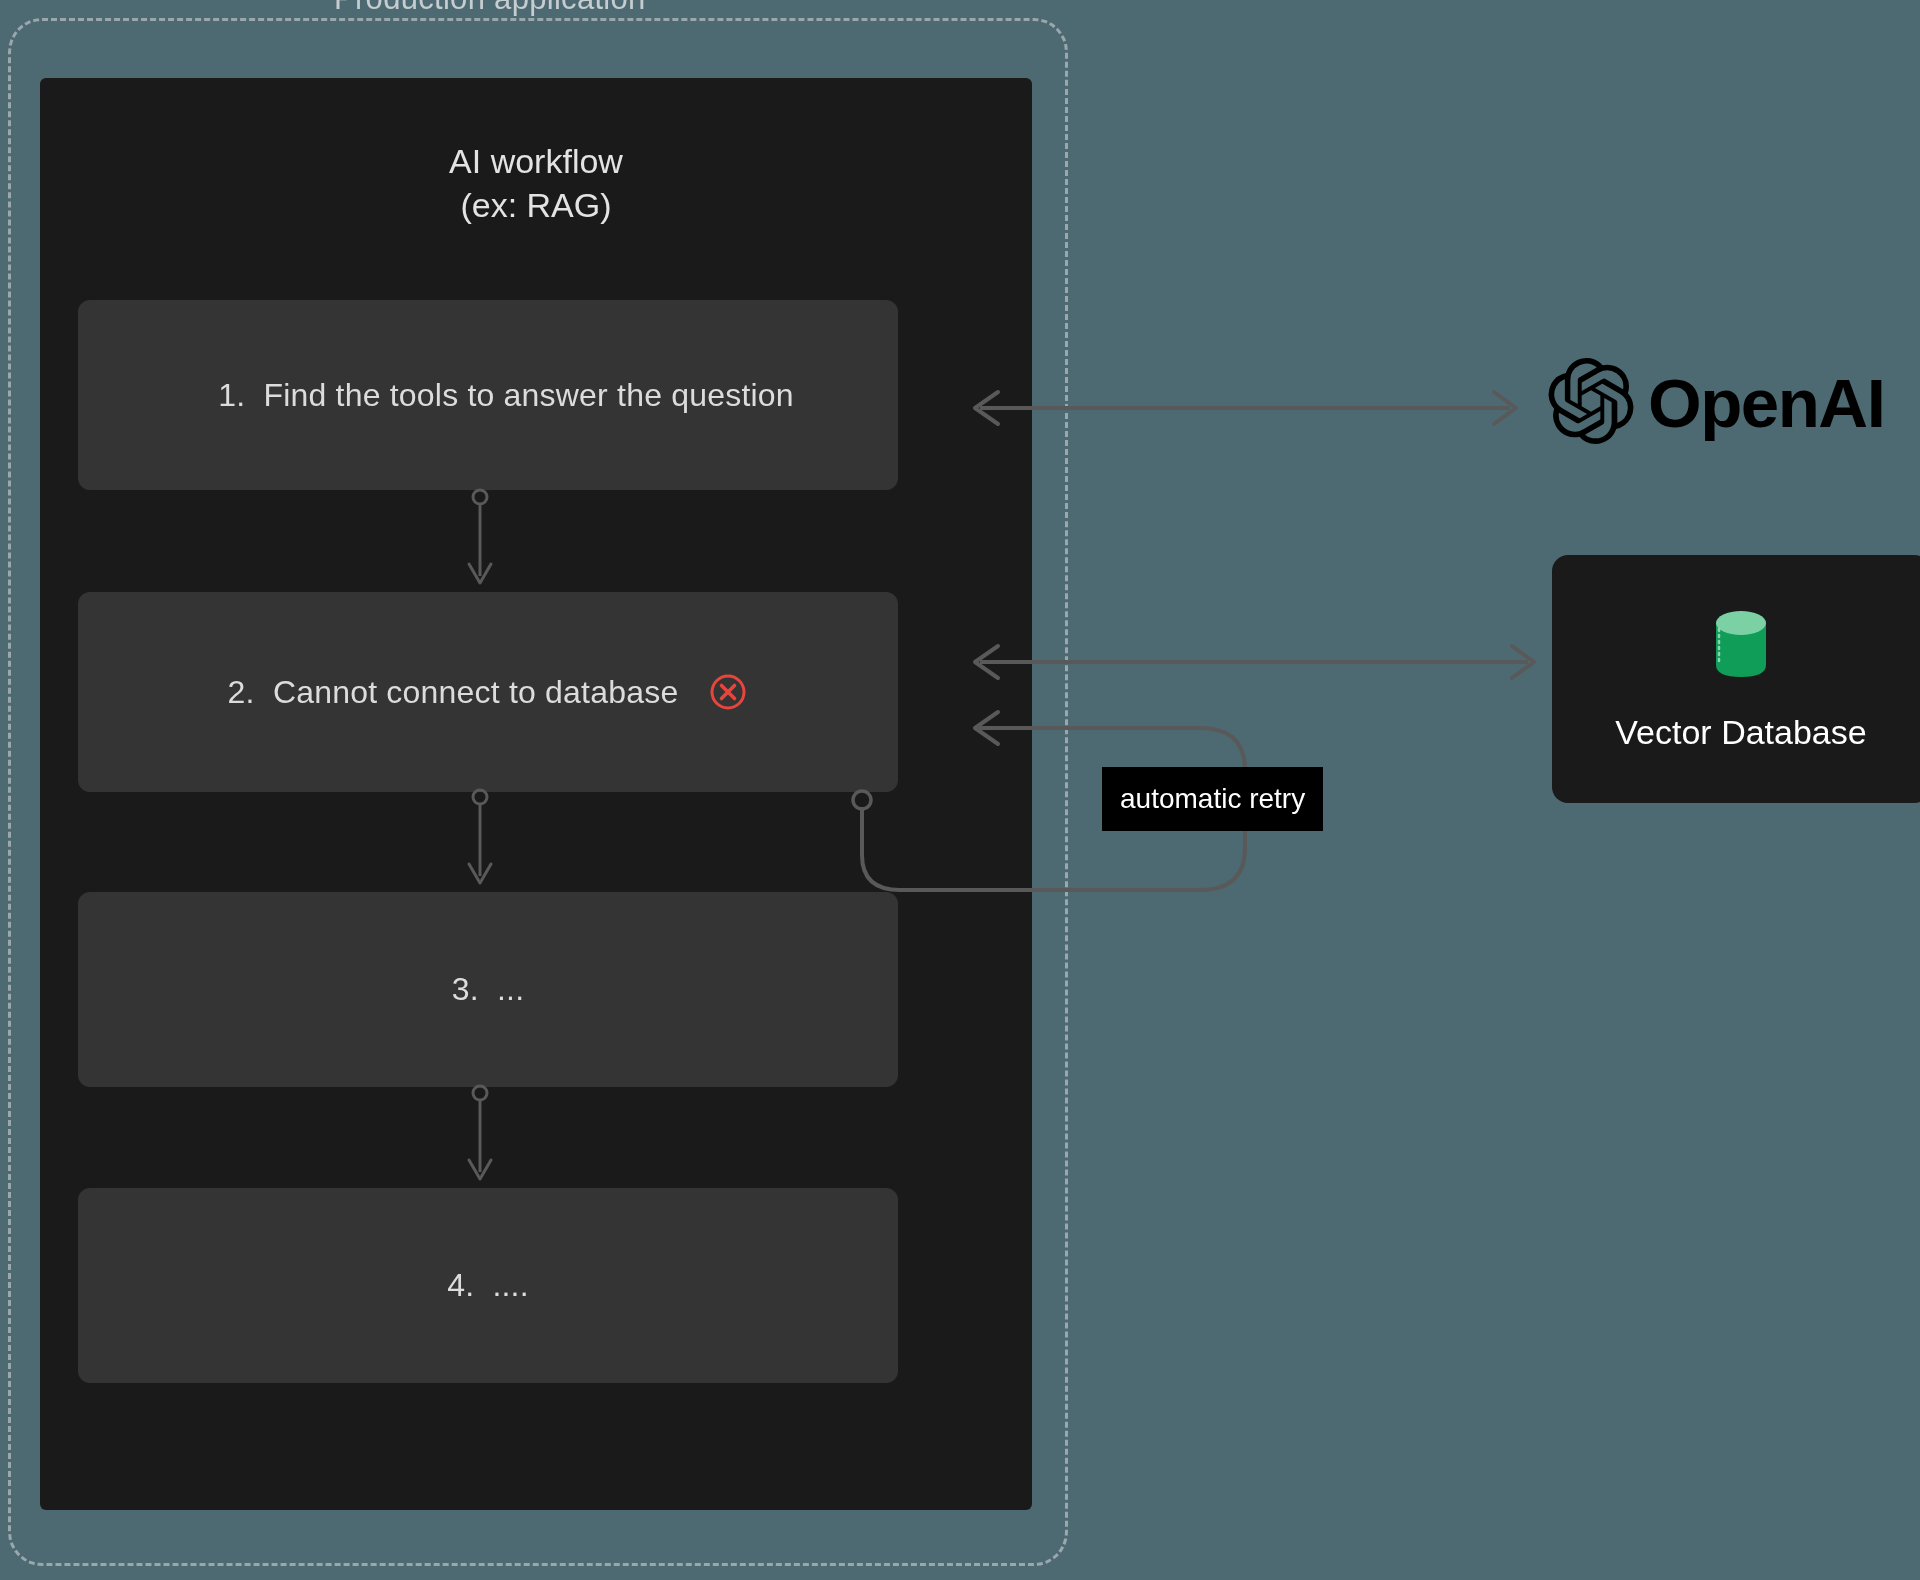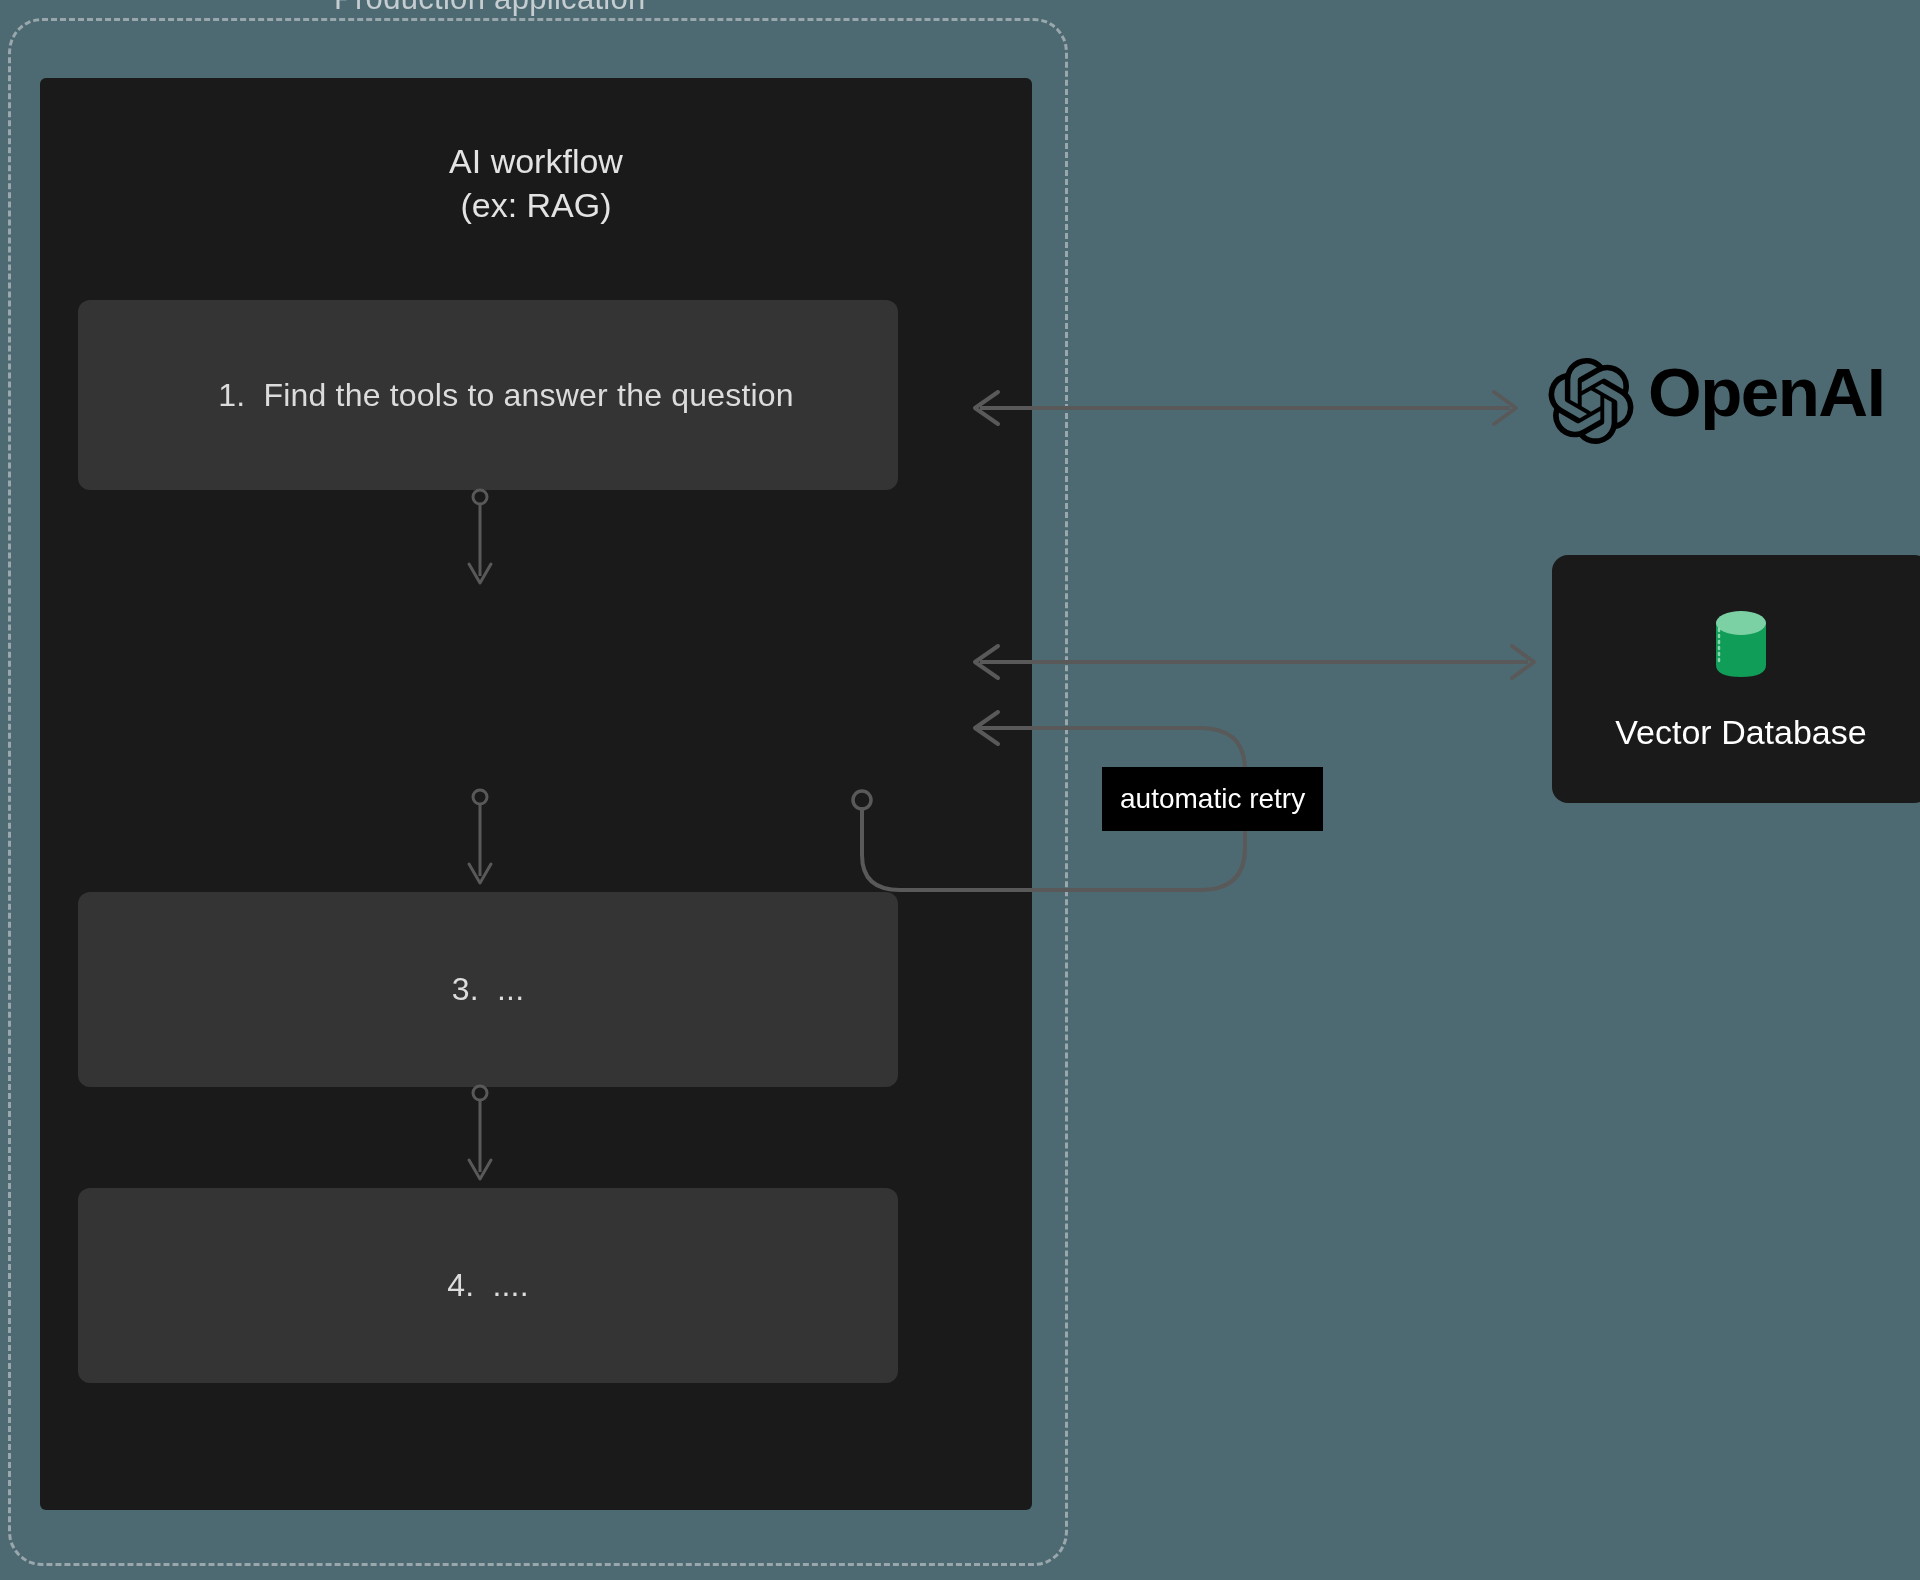--- a/index.html
+++ b/index.html
@@ -97,20 +97,21 @@
   #conn-1-2 { top: 488px; }
   #conn-2-3 { top: 788px; }
   #conn-3-4 { top: 1084px; }
 
   
   #openai-node {
     position: absolute;
     left: 1548px;
     top: 358px;
     display: flex;
+    align-items: center;
     gap: 14px;
   }
   #openai-wordmark {
     color: #000000;
     font-size: 69px;
     font-weight: bold;
     letter-spacing: -1.5px;
     line-height: 1;
   }
 
@@ -168,20 +169,29 @@
 
   <div id="workflow-panel">
     <div id="workflow-title">AI workflow
 (ex: RAG)</div>
   </div>
 
   <div class="step-box" id="step-1">
     <span class="step-text">1.  Find the tools to answer the question</span>
   </div>
 
+  <div class="step-box" id="step-2">
+    <span class="step-text">2.  Cannot connect to database</span>
+    <span class="error-icon">
+      <svg width="40" height="40" viewBox="0 0 40 40">
+        <circle cx="20" cy="20" r="16" fill="none" stroke="#e8453c" stroke-width="3"></circle>
+        <path d="M13.5 13.5 L26.5 26.5 M26.5 13.5 L13.5 26.5" stroke="#e8453c" stroke-width="3.6" stroke-linecap="round"></path>
+      </svg>
+    </span>
+  </div>
 
   <div class="step-box" id="step-3">
     <span class="step-text">3.  ...</span>
   </div>
 
   <div class="step-box" id="step-4">
     <span class="step-text">4.  ....</span>
   </div>
 
   <div class="connector" id="conn-1-2">

